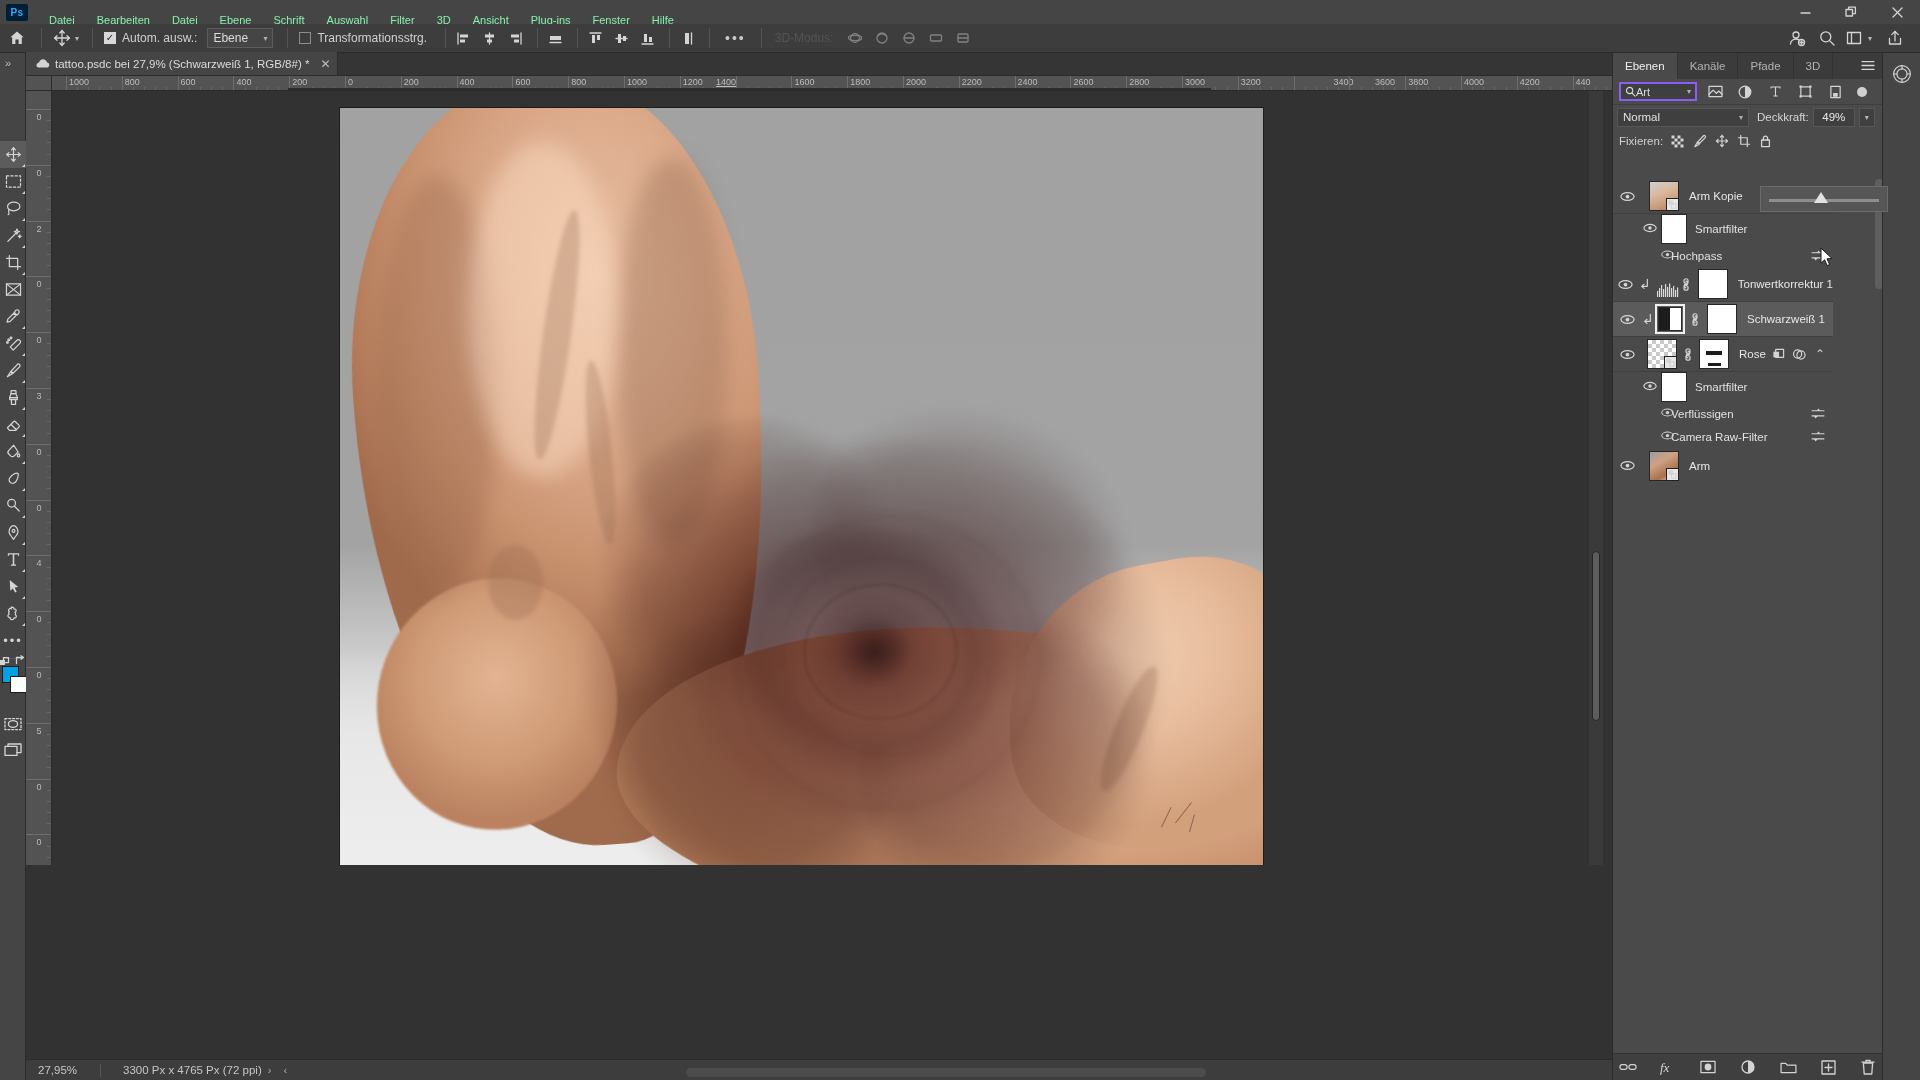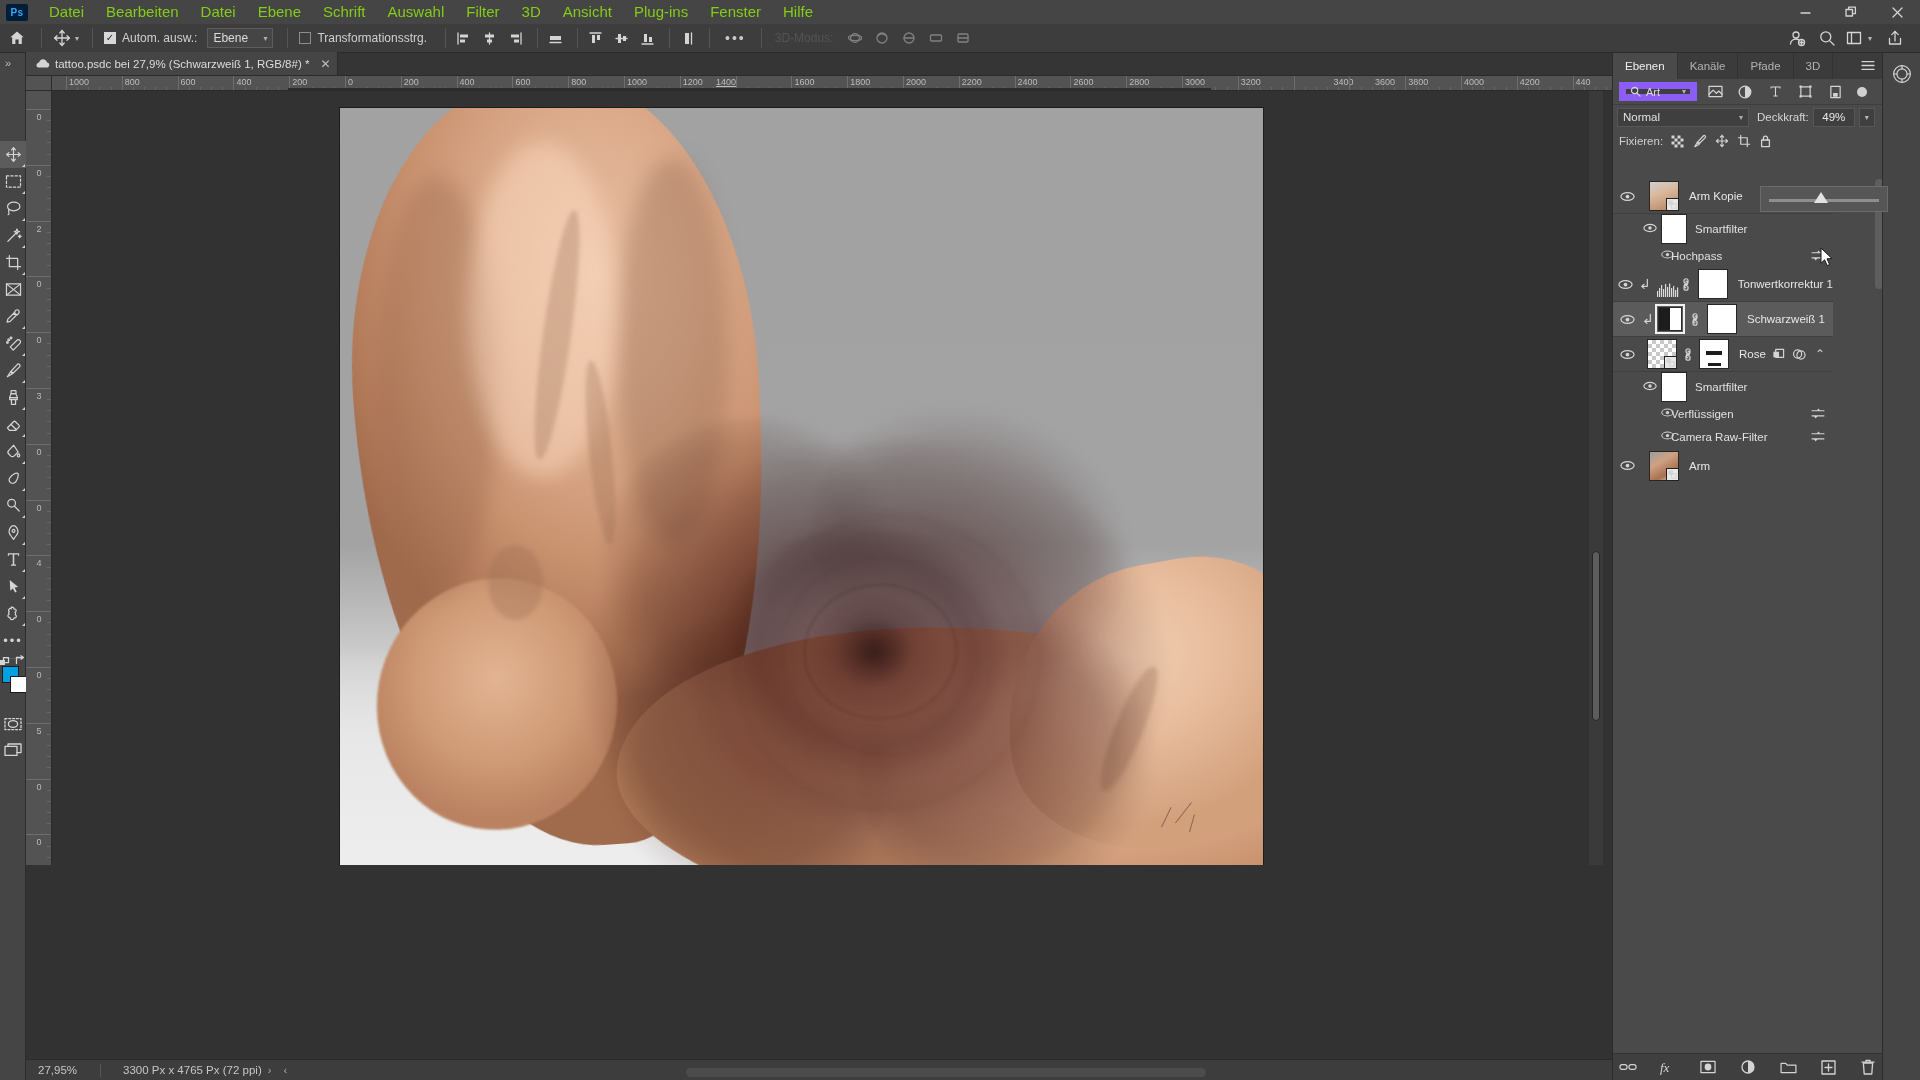--- a/index.html
+++ b/index.html
@@ -21,22 +21,22 @@
     display: flex; align-items: center;
   }
   .ps-logo {
     width: 22px; height: 17px; margin-left: 6px; margin-right: 10px;
     background: #001e36; color: #31a8ff;
     font-size: 10px; font-weight: bold;
     display: flex; align-items: center; justify-content: center;
     border-radius: 2px; letter-spacing: .3px;
   }
   .menu-item {
-    padding: 0 11px; height: 24px; line-height: 24px;
-    font-size: 15px; color: #84cc16; cursor: default; white-space: nowrap;
+    padding: 8px 11px; height: 24px; line-height: 24px;
+    font-size: 11px; color: #86efac; cursor: default; white-space: nowrap;
   }
   .win-ctrls { position: absolute; right: 0; top: 0; height: 24px; display: flex; }
   .win-btn {
     width: 46px; height: 24px; display: flex; align-items: center; justify-content: center;
     color: #d0d0d0; font-size: 12px;
   }
 
   
   .optionsbar {
     position: absolute; left: 0; top: 24px; width: 1920px; height: 29px;
@@ -267,22 +267,22 @@
   .panel-menu { position: absolute; right: 8px; top: 7px; font-size: 12px; color: #cfcfcf; }
   .panel-body {
     position: absolute; left: 0; top: 26px; width: 270px; height: 1001px;
     background: #4a4a4a;
   }
   .filter-row {
     height: 26px; display: flex; align-items: center; gap: 6px; padding: 0 6px;
     border-bottom: 1px solid #3e3e3e;
   }
   .filter-sel {
-    width: 78px; height: 19px; background: #3f3f3f; border: 7px solid #8b5cf6;
-    display: flex; align-items: center; gap: 5px; padding: 0 4px; font-size: 11px; color: #dcdcdc;
+    width: 78px; height: 19px; background: #3f3f3f; border: 2px solid #8b5cf6;
+    display: flex; align-items: center; padding: 0 4px; font-size: 11px; color: #dcdcdc;
     position: relative;
   }
   .filter-sel .cv { position: absolute; right: 4px; font-size: 8px; color: #b0b0b0; }
   .ficon { width: 24px; height: 20px; display: flex; align-items: center; justify-content: center; }
   .tgl {
     width: 11px; height: 20px; margin-left: 4px; display: flex; align-items: center;
   }
   .tgl .knob { width: 10px; height: 10px; border-radius: 50%; background: #d0d0d0; }
 
   .blend-row {

